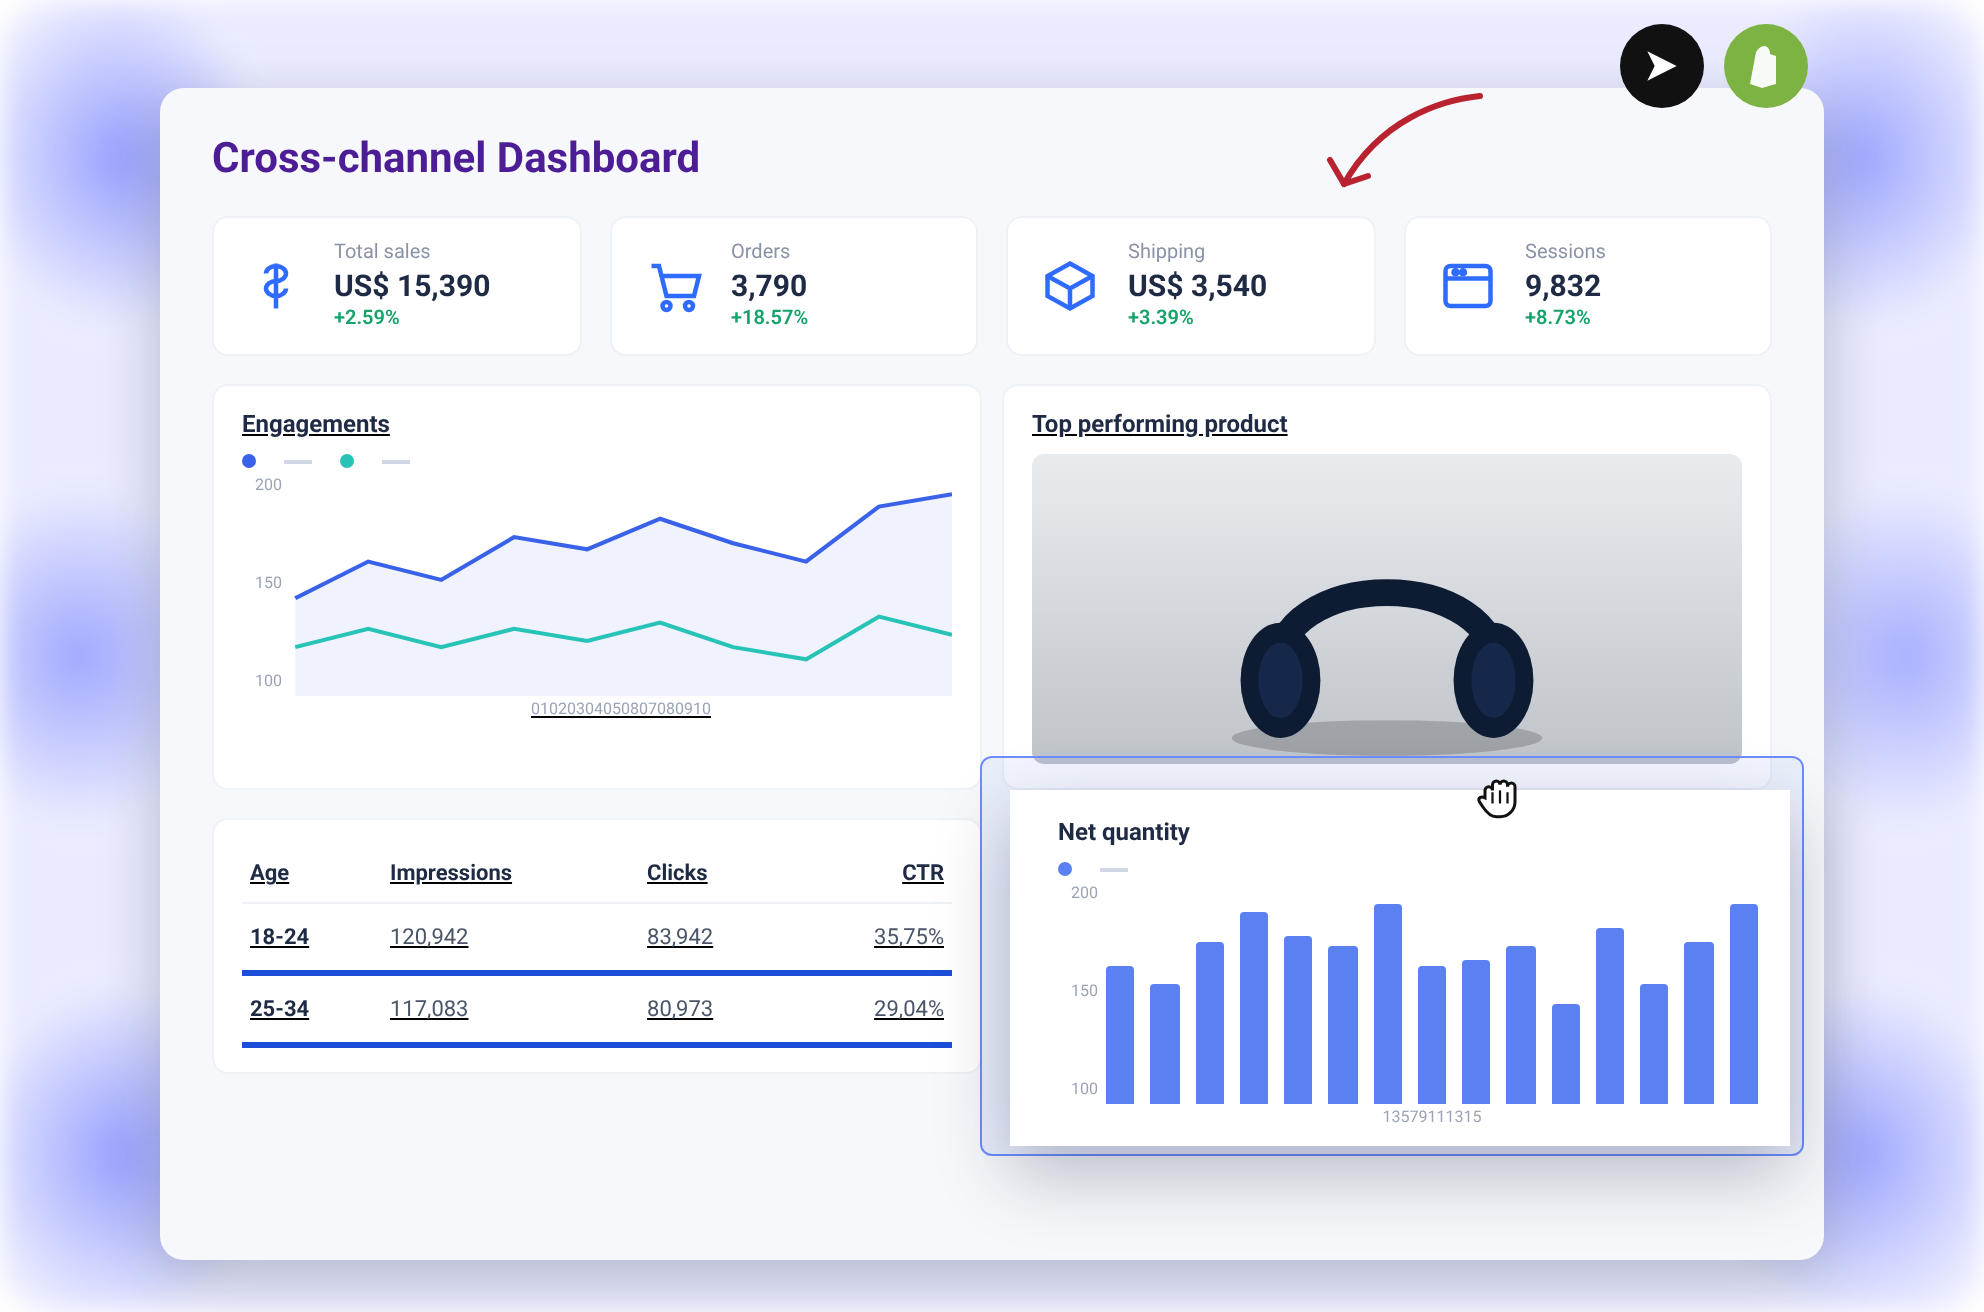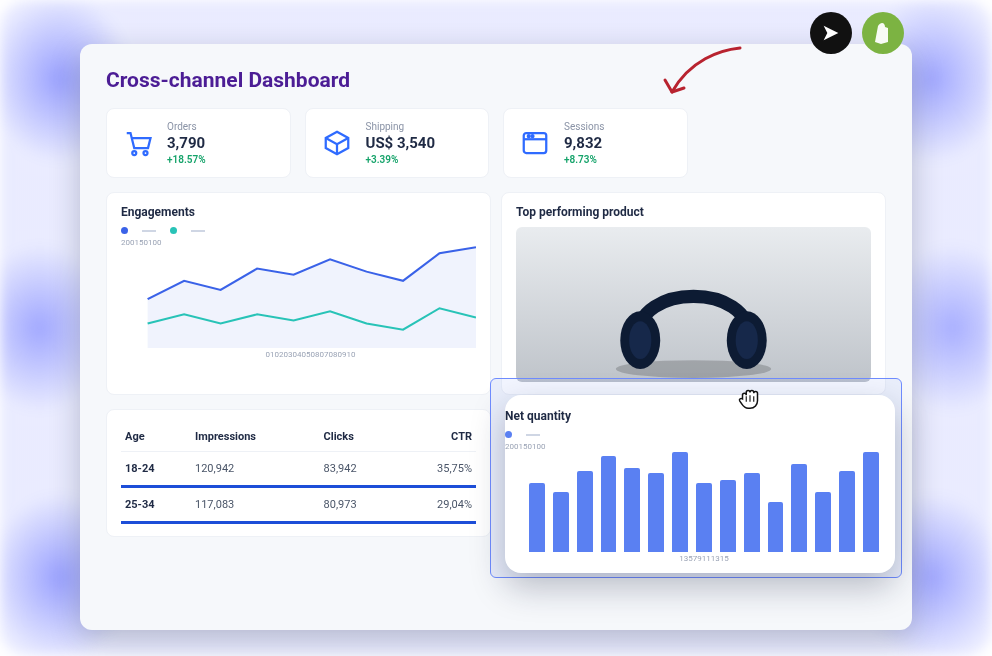--- a/index.html
+++ b/index.html
@@ -64,29 +64,30 @@
   }
   .kpi .icon svg { width: 30px; height: 30px; stroke: #2f6bff; fill: none; stroke-width: 1.8; }
   .kpi-label { font-size: 10px; color: #8a93a6; margin-bottom: 2px; }
   .kpi-value { font-size: 15px; font-weight: 700; color: #1f2a44; }
   .kpi-delta { font-size: 10px; color: #15a36a; font-weight: 600; margin-top: 2px;}
   .row {
     display: grid;
     grid-template-columns: 1fr 1fr;
     gap: 10px;
     margin-bottom: 14px;
+    text-decoration: underline;
   }
   .section-title {
     font-size: 12px; font-weight: 700; color: #1f2a44; margin-bottom: 8px;
   }
   .legend { display:flex; gap:14px; align-items:center; margin-bottom:4px;}
   .legend .dot { width:7px;height:7px;border-radius:50%; display:inline-block;}
   .legend .dash { width:14px;height:2px;background:#cfd6e4;display:inline-block;}
   .chart-wrap { position:relative; }
-  .ylabels { position:absolute; left:0; top:0; bottom:14px; width:22px; display:flex; flex-direction:row; justify-content:space-between; font-size:8px; color:#9aa3b5; text-align:right; padding-right:2px;}
+  .ylabels { position:absolute; left:0; top:0; bottom:14px; width:22px; display:flex; flex-direction:column; justify-content:space-between; font-size:8px; color:#9aa3b5; text-align:right; padding-right:2px;}
   .xlabels { display:flex; justify-content:center; font-size:8px; color:#9aa3b5; padding-left:24px; margin-top:2px;}
   svg.linechart { display:block; }
   .product-img {
     width:100%;
     aspect-ratio: 16/7;
     border-radius:6px;
     background: linear-gradient(180deg,#e9ecef 0%, #d0d4d9 60%, #bfc4ca 100%);
     position:relative;
     overflow:hidden;
   }
@@ -95,23 +96,23 @@
   table.demo td { padding:10px 4px; color:#4a5568; border-bottom:3px solid #1d4ed8;}
   table.demo td.age { font-weight:700; color:#1f2a44;}
   table.demo td.r, table.demo th.r { text-align:right; }
 
   .net-float {
     position:absolute;
     left: 505px;
     top: 395px;
     width: 390px;
     background:#fff;
-    border-radius:16px;
+    border-radius:0;
     box-shadow: 0 14px 34px rgba(20,30,60,.28);
-    padding: 14px 16px 10px 0;
+    padding: 14px 16px 10px 24px;
   }
   .net-area {
     position:absolute;
     left: 490px;
     top: 378px;
     width: 412px;
     height: 200px;
     background: rgba(88,124,255,.08);
     border: 1.5px solid #6f8cff;
     border-radius: 6px;
@@ -155,20 +156,32 @@
 
 <svg class="arrow" viewBox="0 0 100 70">
   <path d="M90 8 C 70 10, 40 20, 22 52" stroke="#b8232f" stroke-width="3" fill="none" stroke-linecap="round"></path>
   <path d="M22 52 l-7 -12 M22 52 l12 -4" stroke="#b8232f" stroke-width="3" fill="none" stroke-linecap="round"></path>
 </svg>
 
 <div class="panel">
   <div class="title">Cross-channel Dashboard</div>
 
   <div class="kpis" id="kpis">
+      <div class="card kpi">
+      <span class="icon">
+        <svg viewBox="0 0 24 24">
+            <path d="M12 3v18M8 7c0-1.5 1.8-3 4-3s4 1.5 4 3-1.8 3-4 3-4 1.5-4 3 1.8 3 4 3 4-1.5 4-3"></path>
+          </svg>
+        </span>
+      <div>
+        <div class="kpi-label">Total sales</div>
+        <div class="kpi-value">US$ 15,390</div>
+        <div class="kpi-delta">+2.59%</div>
+      </div>
+    </div>
       <div class="card kpi">
       <span class="icon">
         <svg viewBox="0 0 24 24">
             <circle cx="9" cy="20" r="1.6"></circle>
             <circle cx="18" cy="20" r="1.6"></circle>
             <path d="M3 4h3l3 12h11l2-8H7"></path>
           </svg>
         </span>
       <div>
         <div class="kpi-label">Orders</div>

